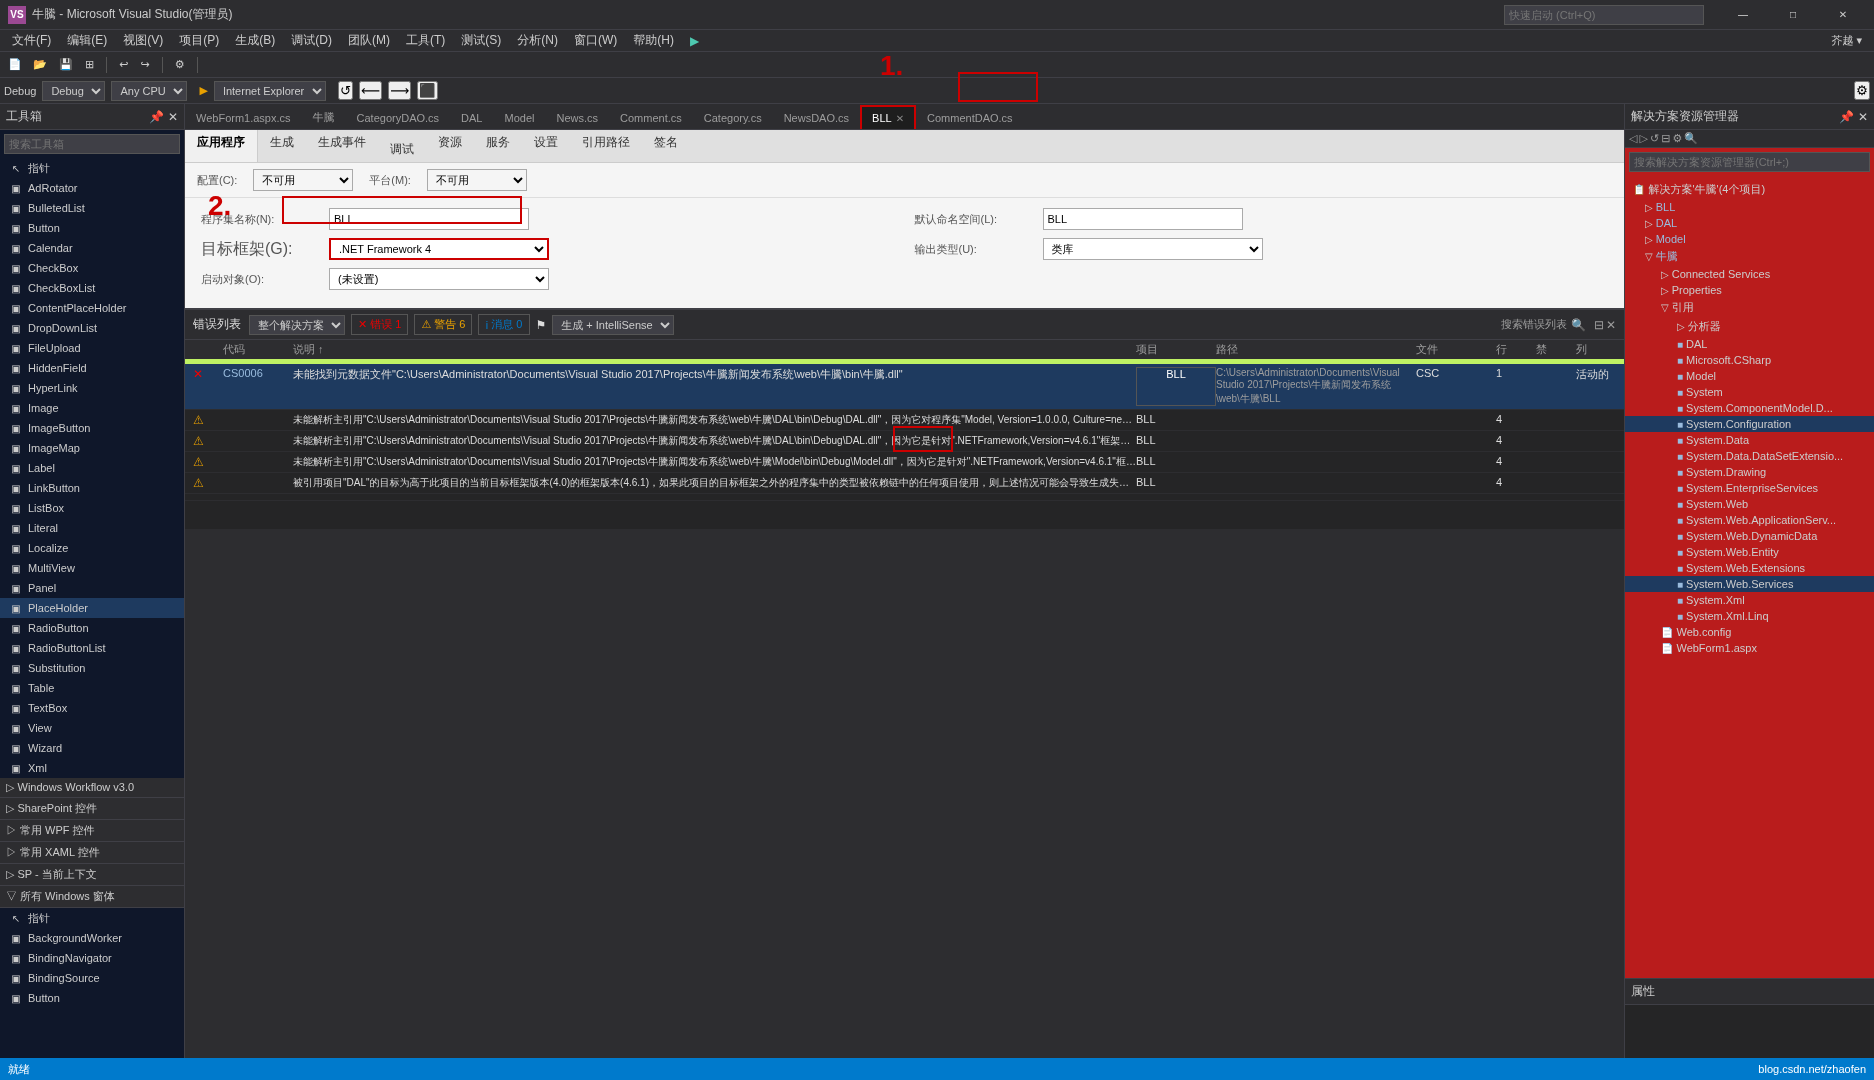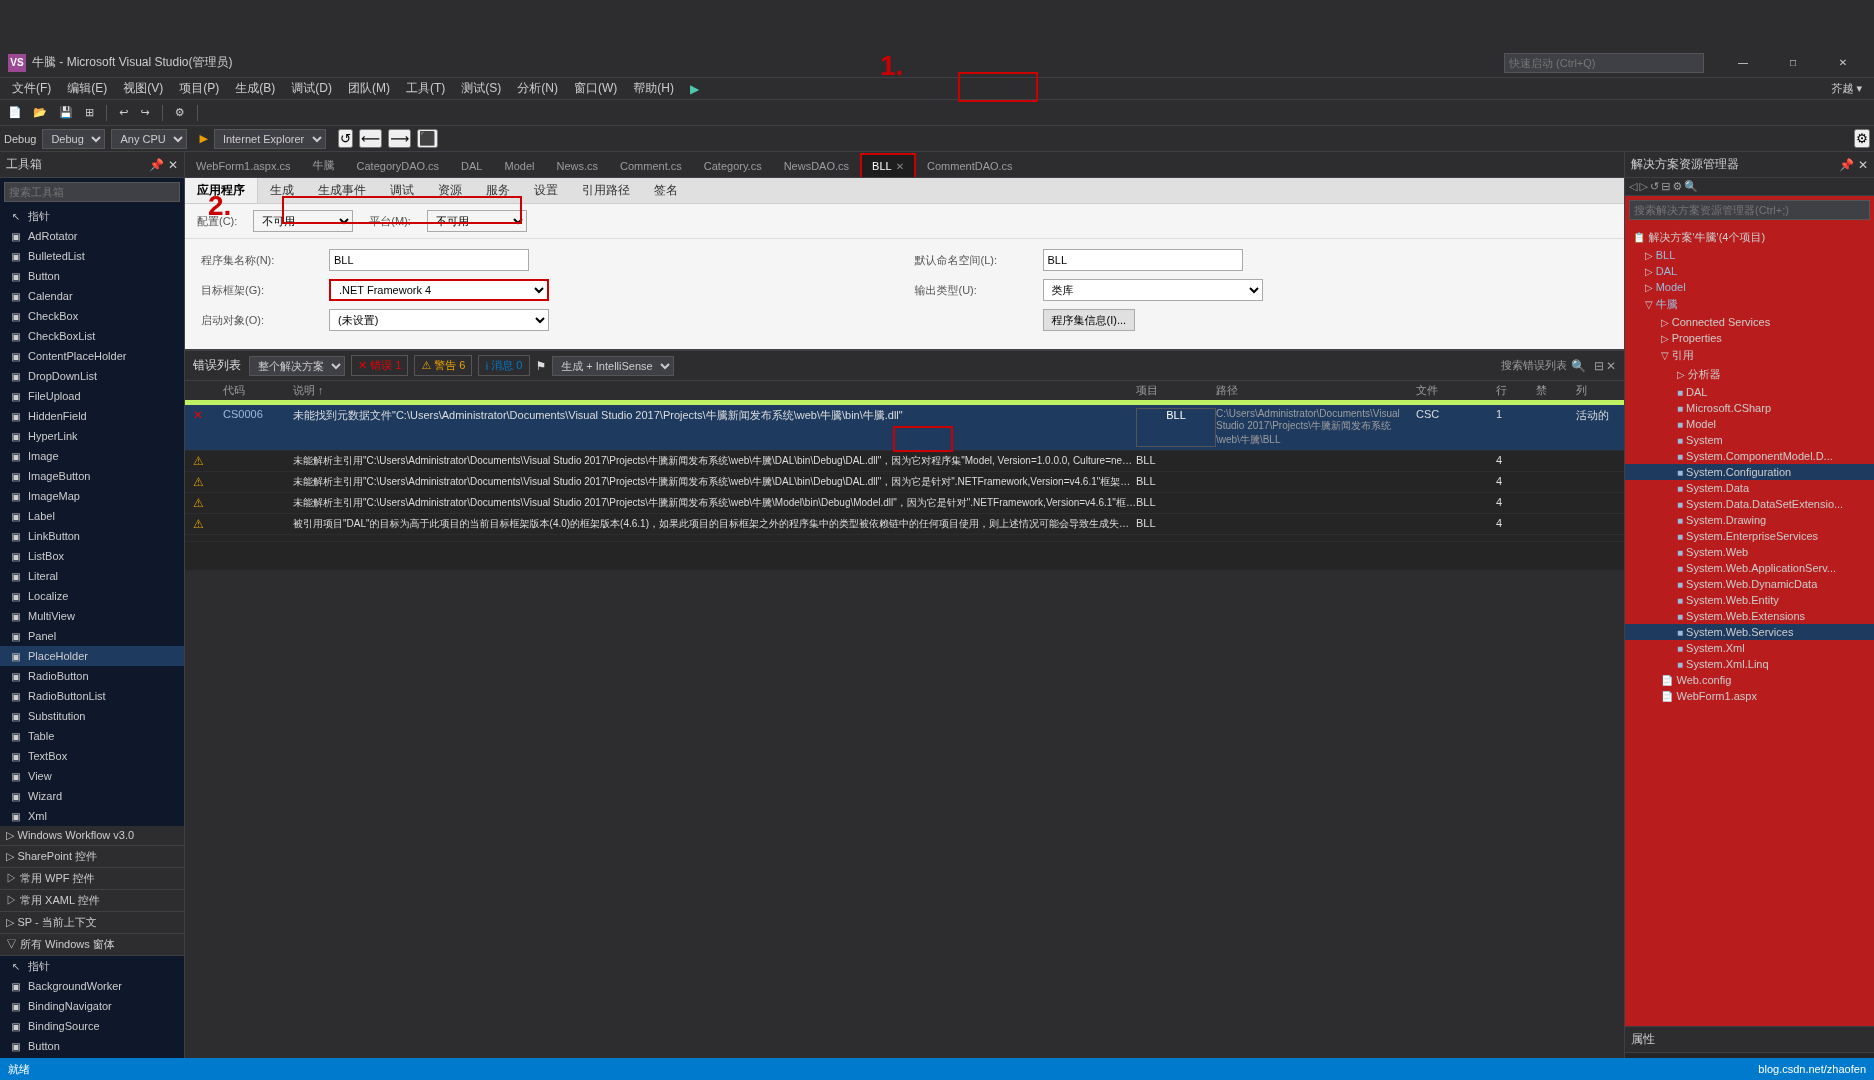--- a/index.html
+++ b/index.html
@@ -1,19 +1,19 @@
 <!DOCTYPE html>
 <html><head>
   <meta charset="utf-8">
   <style>
     * { box-sizing: border-box; margin: 0; padding: 0; }
     body { font-family: 'Microsoft YaHei', 'SimSun', Arial, sans-serif; font-size: 12px; background: #2d2d30; color: #dcdcdc; overflow: hidden; width: 1874px; height: 1080px; }
 
     
-    #titlebar { background: #2d2d30; height: 30px; display: flex; align-items: center; padding: 0 8px; border-bottom: 1px solid #3f3f46; margin-top: 48px; }
+    #titlebar { background: #2d2d30; height: 30px; display: flex; align-items: center; padding: 0 8px; border-bottom: 1px solid #3f3f46; }
     #titlebar .logo { width: 18px; height: 18px; margin-right: 6px; }
     #titlebar .title-text { font-size: 12px; color: #ccc; flex: 1; }
     #titlebar .title-controls { display: flex; gap: 4px; }
     #titlebar .title-controls span { width: 46px; height: 30px; display: flex; align-items: center; justify-content: center; cursor: pointer; font-size: 10px; }
 
     
     #menubar { background: #2d2d30; height: 22px; display: flex; align-items: center; padding: 0 4px; border-bottom: 1px solid #3f3f46; }
     #menubar .menu-item { padding: 2px 8px; font-size: 12px; color: #ccc; cursor: pointer; }
 
     
@@ -369,21 +369,21 @@
             <span>CommentDAO.cs</span>
           </div>
       </div>
 
       <div id="props-panel" style="background: rgb(240, 240, 240); color: rgb(0, 0, 0); padding: 0px; position: relative; overflow: visible;">
 
         <div style="display:flex;background:#e0e0e0;border-bottom:1px solid #ccc;">
           <div style="padding:4px 12px;background:#f0f0f0;border-right:1px solid #ccc;font-size:12px;cursor:pointer;font-weight:bold;color:#000;">应用程序</div>
           <div style="padding:4px 12px;font-size:12px;cursor:pointer;color:#333;">生成</div>
           <div style="padding:4px 12px;font-size:12px;cursor:pointer;color:#333;">生成事件</div>
-          <div style="padding:4px 12px;font-size:12px;cursor:pointer;color:#333;">调试</div>
+          <div style="padding:4px 12px;font-size:12px;cursor:pointer;color:#333;margin-top:7px;">调试</div>
           <div style="padding:4px 12px;font-size:12px;cursor:pointer;color:#333;">资源</div>
           <div style="padding:4px 12px;font-size:12px;cursor:pointer;color:#333;">服务</div>
           <div style="padding:4px 12px;font-size:12px;cursor:pointer;color:#333;">设置</div>
           <div style="padding:4px 12px;font-size:12px;cursor:pointer;color:#333;">引用路径</div>
           <div style="padding:4px 12px;font-size:12px;cursor:pointer;color:#333;">签名</div>
         </div>
 
         <div style="display:flex;align-items:center;gap:16px;padding:6px 12px;background:#f5f5f5;border-bottom:1px solid #ddd;">
           <label style="font-size:11px;color:#555;">配置(C):</label>
           <select style="font-size:11px;height:22px;padding:0 4px;background:#f5f5f5;border:1px solid #aaa;width:100px;">
@@ -397,21 +397,21 @@
 
         <div style="display:flex;padding:10px 16px;gap:20px;background:#f5f5f5;">
           <div style="flex:1;">
 
             <div style="display:flex;align-items:center;margin-bottom:8px;gap:8px;">
               <label style="font-size:11px;color:#555;width:120px;">程序集名称(N):</label>
               <input type="text" value="BLL" style="font-size: 11px; height: 22px; padding: 0px 4px; border: 1px solid rgb(170, 170, 170); width: 200px; background: white;">
             </div>
 
             <div style="display:flex;align-items:center;margin-bottom:8px;gap:8px;">
-              <label style="font-size:11px;color:#555;width:120px;">目标框架(G):</label>
+              <label style="font-size:16px;color:#555;width:120px;">目标框架(G):</label>
               <select style="font-size:11px;height:22px;padding:0 4px;border:2px solid #cc0000;width:220px;background:white;">
                 <option>.NET Framework 4</option>
                 <option>.NET Framework 4.6.1</option>
               </select>
             </div>
 
             <div style="display:flex;align-items:center;margin-bottom:8px;gap:8px;">
               <label style="font-size:11px;color:#555;width:120px;">启动对象(O):</label>
               <select style="font-size:11px;height:22px;padding:0 4px;border:1px solid #aaa;width:220px;background:white;">
                 <option>(未设置)</option>
@@ -425,23 +425,20 @@
               <input type="text" value="BLL" style="font-size: 11px; height: 22px; padding: 0px 4px; border: 1px solid rgb(170, 170, 170); width: 200px; background: white;">
             </div>
 
             <div style="display:flex;align-items:center;margin-bottom:8px;gap:8px;">
               <label style="font-size:11px;color:#555;width:120px;">输出类型(U):</label>
               <select style="font-size:11px;height:22px;padding:0 4px;border:1px solid #aaa;width:220px;background:white;">
                 <option>类库</option>
               </select>
             </div>
 
-            <div style="display:flex;align-items:center;margin-bottom:8px;gap:8px;margin-left:128px;">
-              <button style="font-size:11px;height:22px;padding:0 8px;background:#e0e0e0;border:1px solid #aaa;cursor:pointer;">程序集信息(I)...</button>
-            </div>
 
           </div>
         </div>
 
       </div>
 
       <div id="error-list">
         <div id="error-list-header">
           <span>错误列表</span>
           <div class="error-toolbar">

